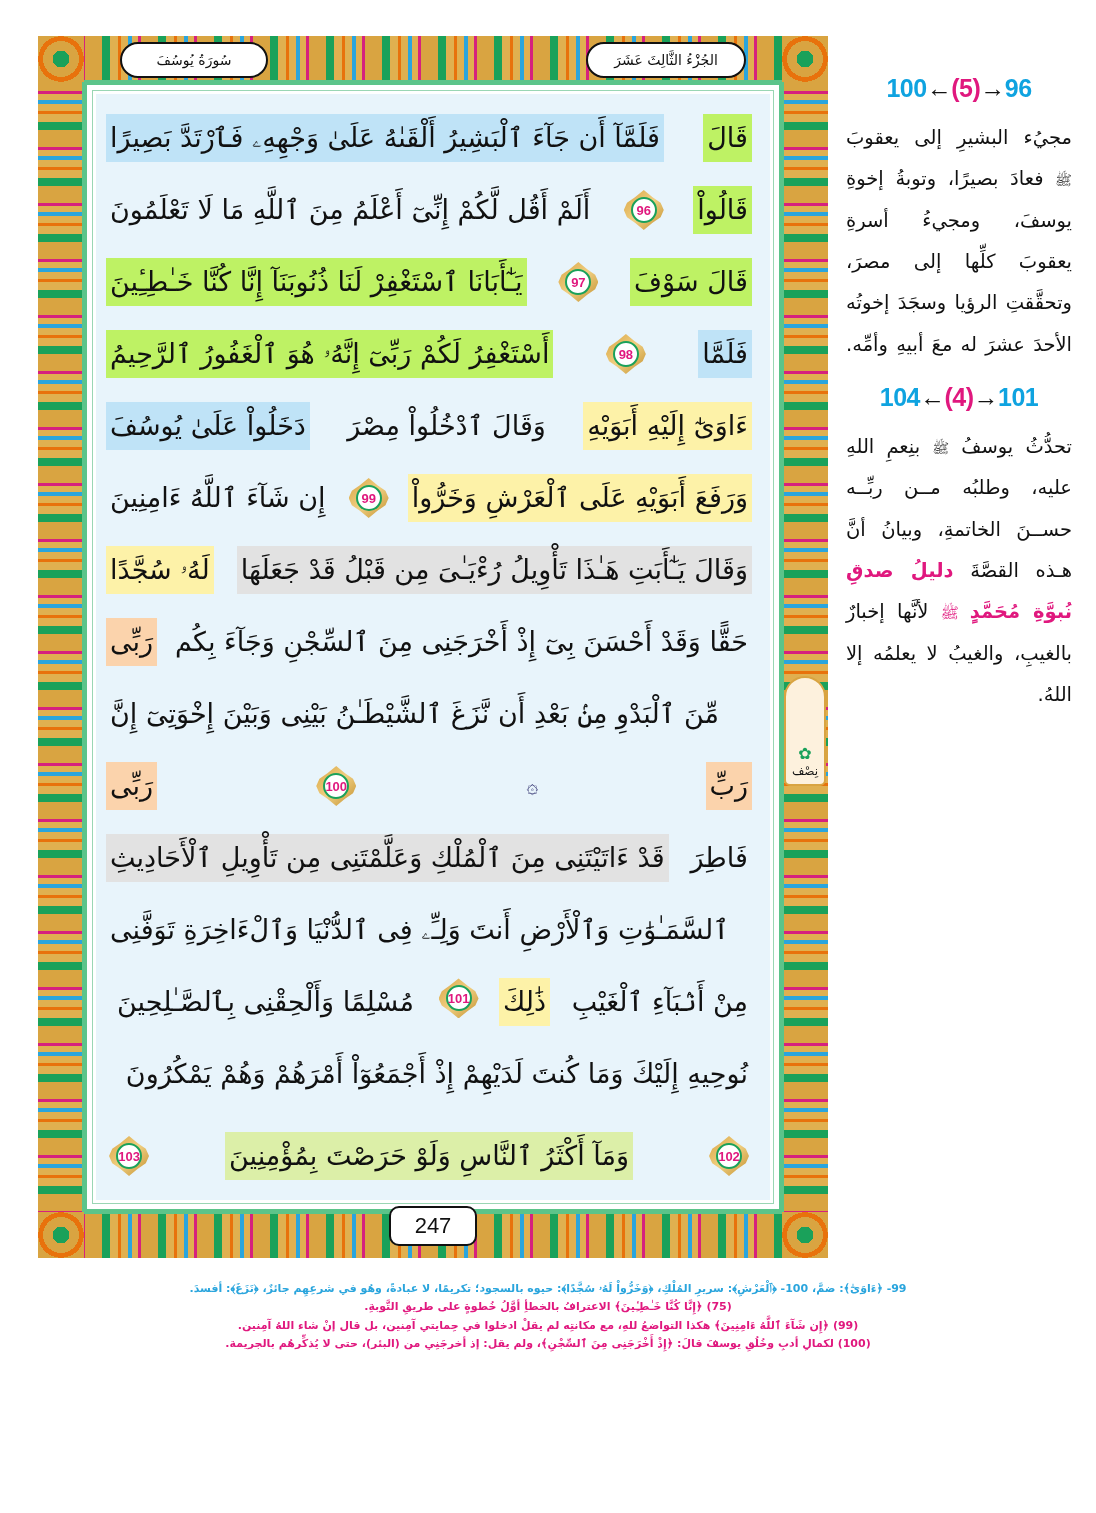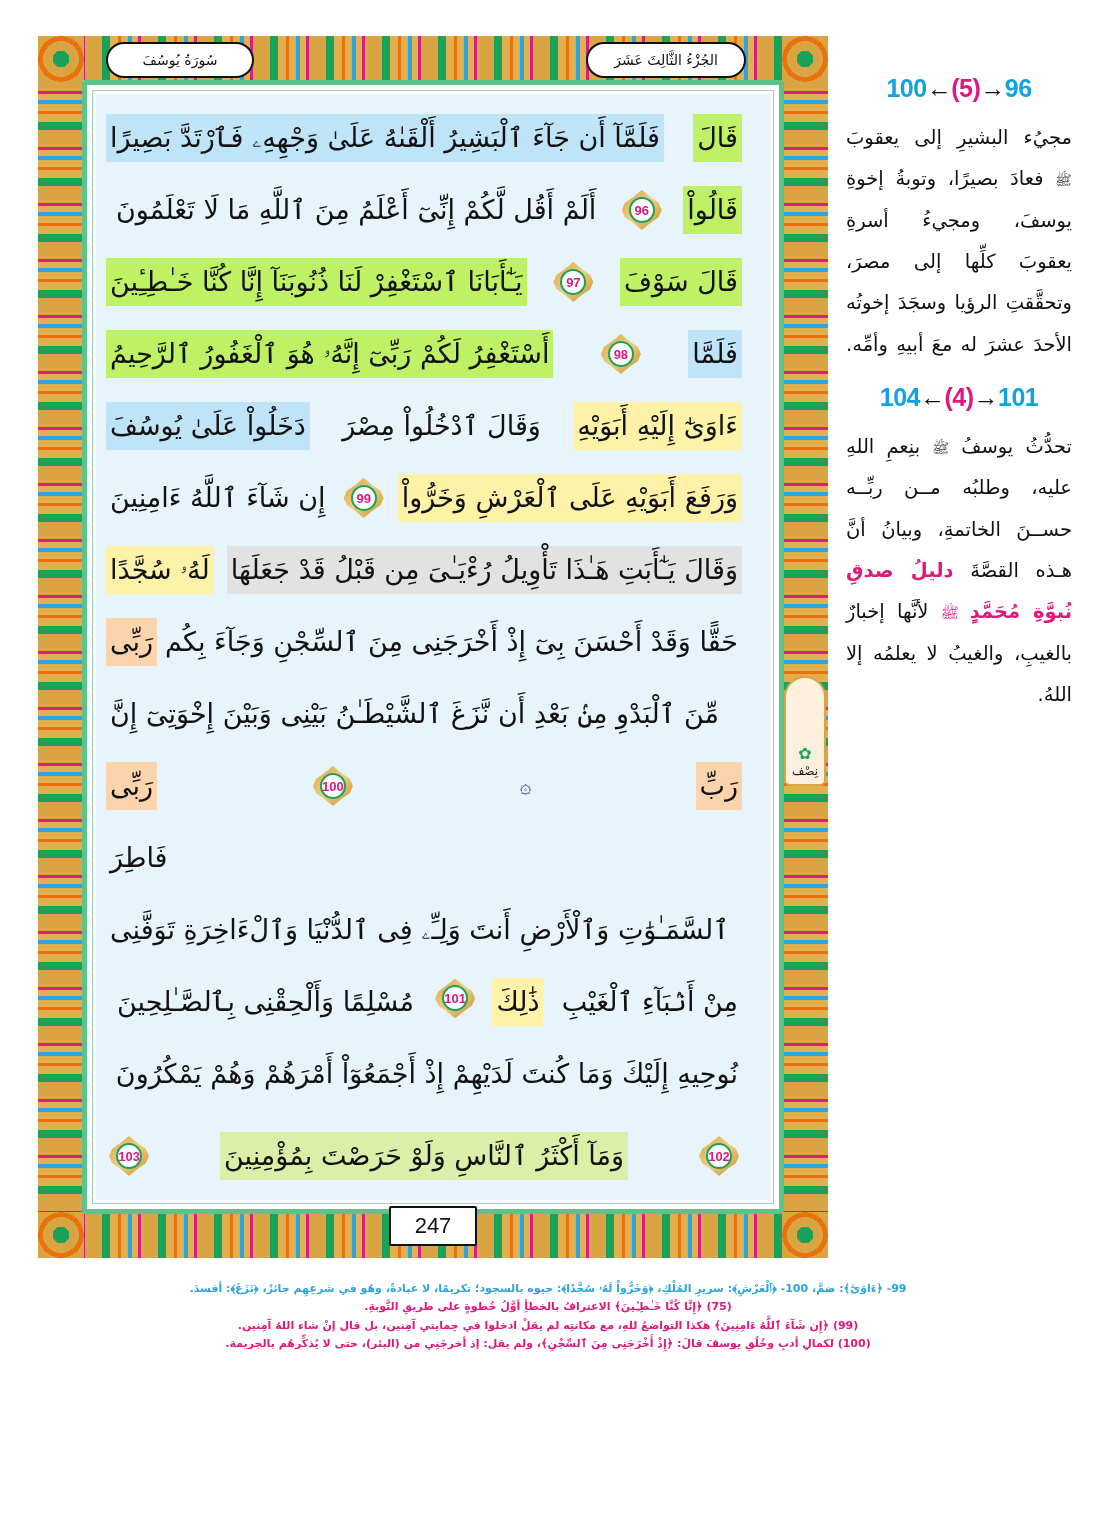--- a/index.html
+++ b/index.html
@@ -87,29 +87,29 @@
     border: 2px solid #111;
     border-radius: 18px;
     display: flex; align-items: center; justify-content: center;
     font-family: "DejaVu Sans", sans-serif;
     font-size: 14px; color: #111;
     direction: rtl;
     white-space: nowrap;
     padding: 0 8px;
     z-index: 6;
   }
-  .cartouche.surah { left: 68px; width: 148px; }
+  .cartouche.surah { left: 82px; width: 148px; }
   .cartouche.juz   { right: 82px; width: 160px; }
 
   
   .textpanel {
     position: absolute;
     left: 58px; top: 58px; right: 58px; bottom: 58px;
     background: #e8f4fb;
-    padding: 8px 24px 6px 6px;
+    padding: 8px 14px 6px 6px;
     overflow: hidden;
   }
 
   .qline {
     position: relative;
     height: 72px;
     display: flex;
     flex-direction: row-reverse;
     align-items: center;
     justify-content: space-between;
@@ -187,21 +187,21 @@
   }
 
   
   .pagenum {
     position: absolute;
     left: 50%; transform: translateX(-50%);
     bottom: 12px;
     width: 88px; height: 40px;
     background: #ffffff;
     border: 2px solid #111;
-    border-radius: 2px;
+    border-radius: 10px;
     display: flex; align-items: center; justify-content: center;
     font-family: "Liberation Sans", sans-serif;
     font-size: 22px; color: #111;
     z-index: 8;
   }
 
   
   .sidebar {
     position: absolute;
     left: 846px; top: 74px;
@@ -287,21 +287,21 @@
     <div class="thin-rule"></div>
 
     <div class="textpanel" id="textpanel">
         <div class="qline">
           <div style="display: flex; flex-direction: row-reverse; align-items: center; width: 100%; justify-content: space-between;">
             <span class="seg hl-blue">فَلَمَّآ أَن جَآءَ ٱلْبَشِيرُ أَلْقَىٰهُ عَلَىٰ وَجْهِهِۦ فَٱرْتَدَّ بَصِيرًا</span>
             <span class="seg hl-pink">قَالَ</span>
           </div>
         </div>
         <div class="qline">
-          <div style="display: flex; flex-direction: row-reverse; align-items: center; width: 100%; justify-content: space-between; margin-left: 6px;">
+          <div style="display: flex; flex-direction: row-reverse; align-items: center; width: 100%; justify-content: space-between;">
             <span class="seg hl-none">أَلَمْ أَقُل لَّكُمْ إِنِّىٓ أَعْلَمُ مِنَ ٱللَّهِ مَا لَا تَعْلَمُونَ</span>
             <span class="ayah">
               <span class="rosette"></span>
               <span class="ring"></span>
               <span class="num">96</span>
             </span>
             <span class="seg hl-pink">قَالُواْ</span>
           </div>
         </div>
         <div class="qline">
@@ -368,20 +368,21 @@
               <span class="rosette"></span>
               <span class="ring"></span>
               <span class="num">100</span>
             </span>
             <span class="sajda-star">۞</span>
             <span class="seg hl-orange">رَبِّ</span>
           </div>
         </div>
         <div class="qline">
           <div style="display: flex; flex-direction: row-reverse; align-items: center; width: 100%; justify-content: space-between;">
+            <span class="seg hl-gray">قَدْ ءَاتَيْتَنِى مِنَ ٱلْمُلْكِ وَعَلَّمْتَنِى مِن تَأْوِيلِ ٱلْأَحَادِيثِ</span>
             <span class="seg hl-none">فَاطِرَ</span>
           </div>
         </div>
         <div class="qline">
           <div style="display: flex; flex-direction: row-reverse; align-items: center; width: 100%; justify-content: space-between;">
             <span class="seg hl-none">ٱلسَّمَـٰوَٰتِ وَٱلْأَرْضِ أَنتَ وَلِـِّۦ فِى ٱلدُّنْيَا وَٱلْءَاخِرَةِ تَوَفَّنِى</span>
           </div>
         </div>
         <div class="qline">
           <div style="display: flex; flex-direction: row-reverse; align-items: flex-start; width: 100%; justify-content: space-between; margin-left: 7px;">

